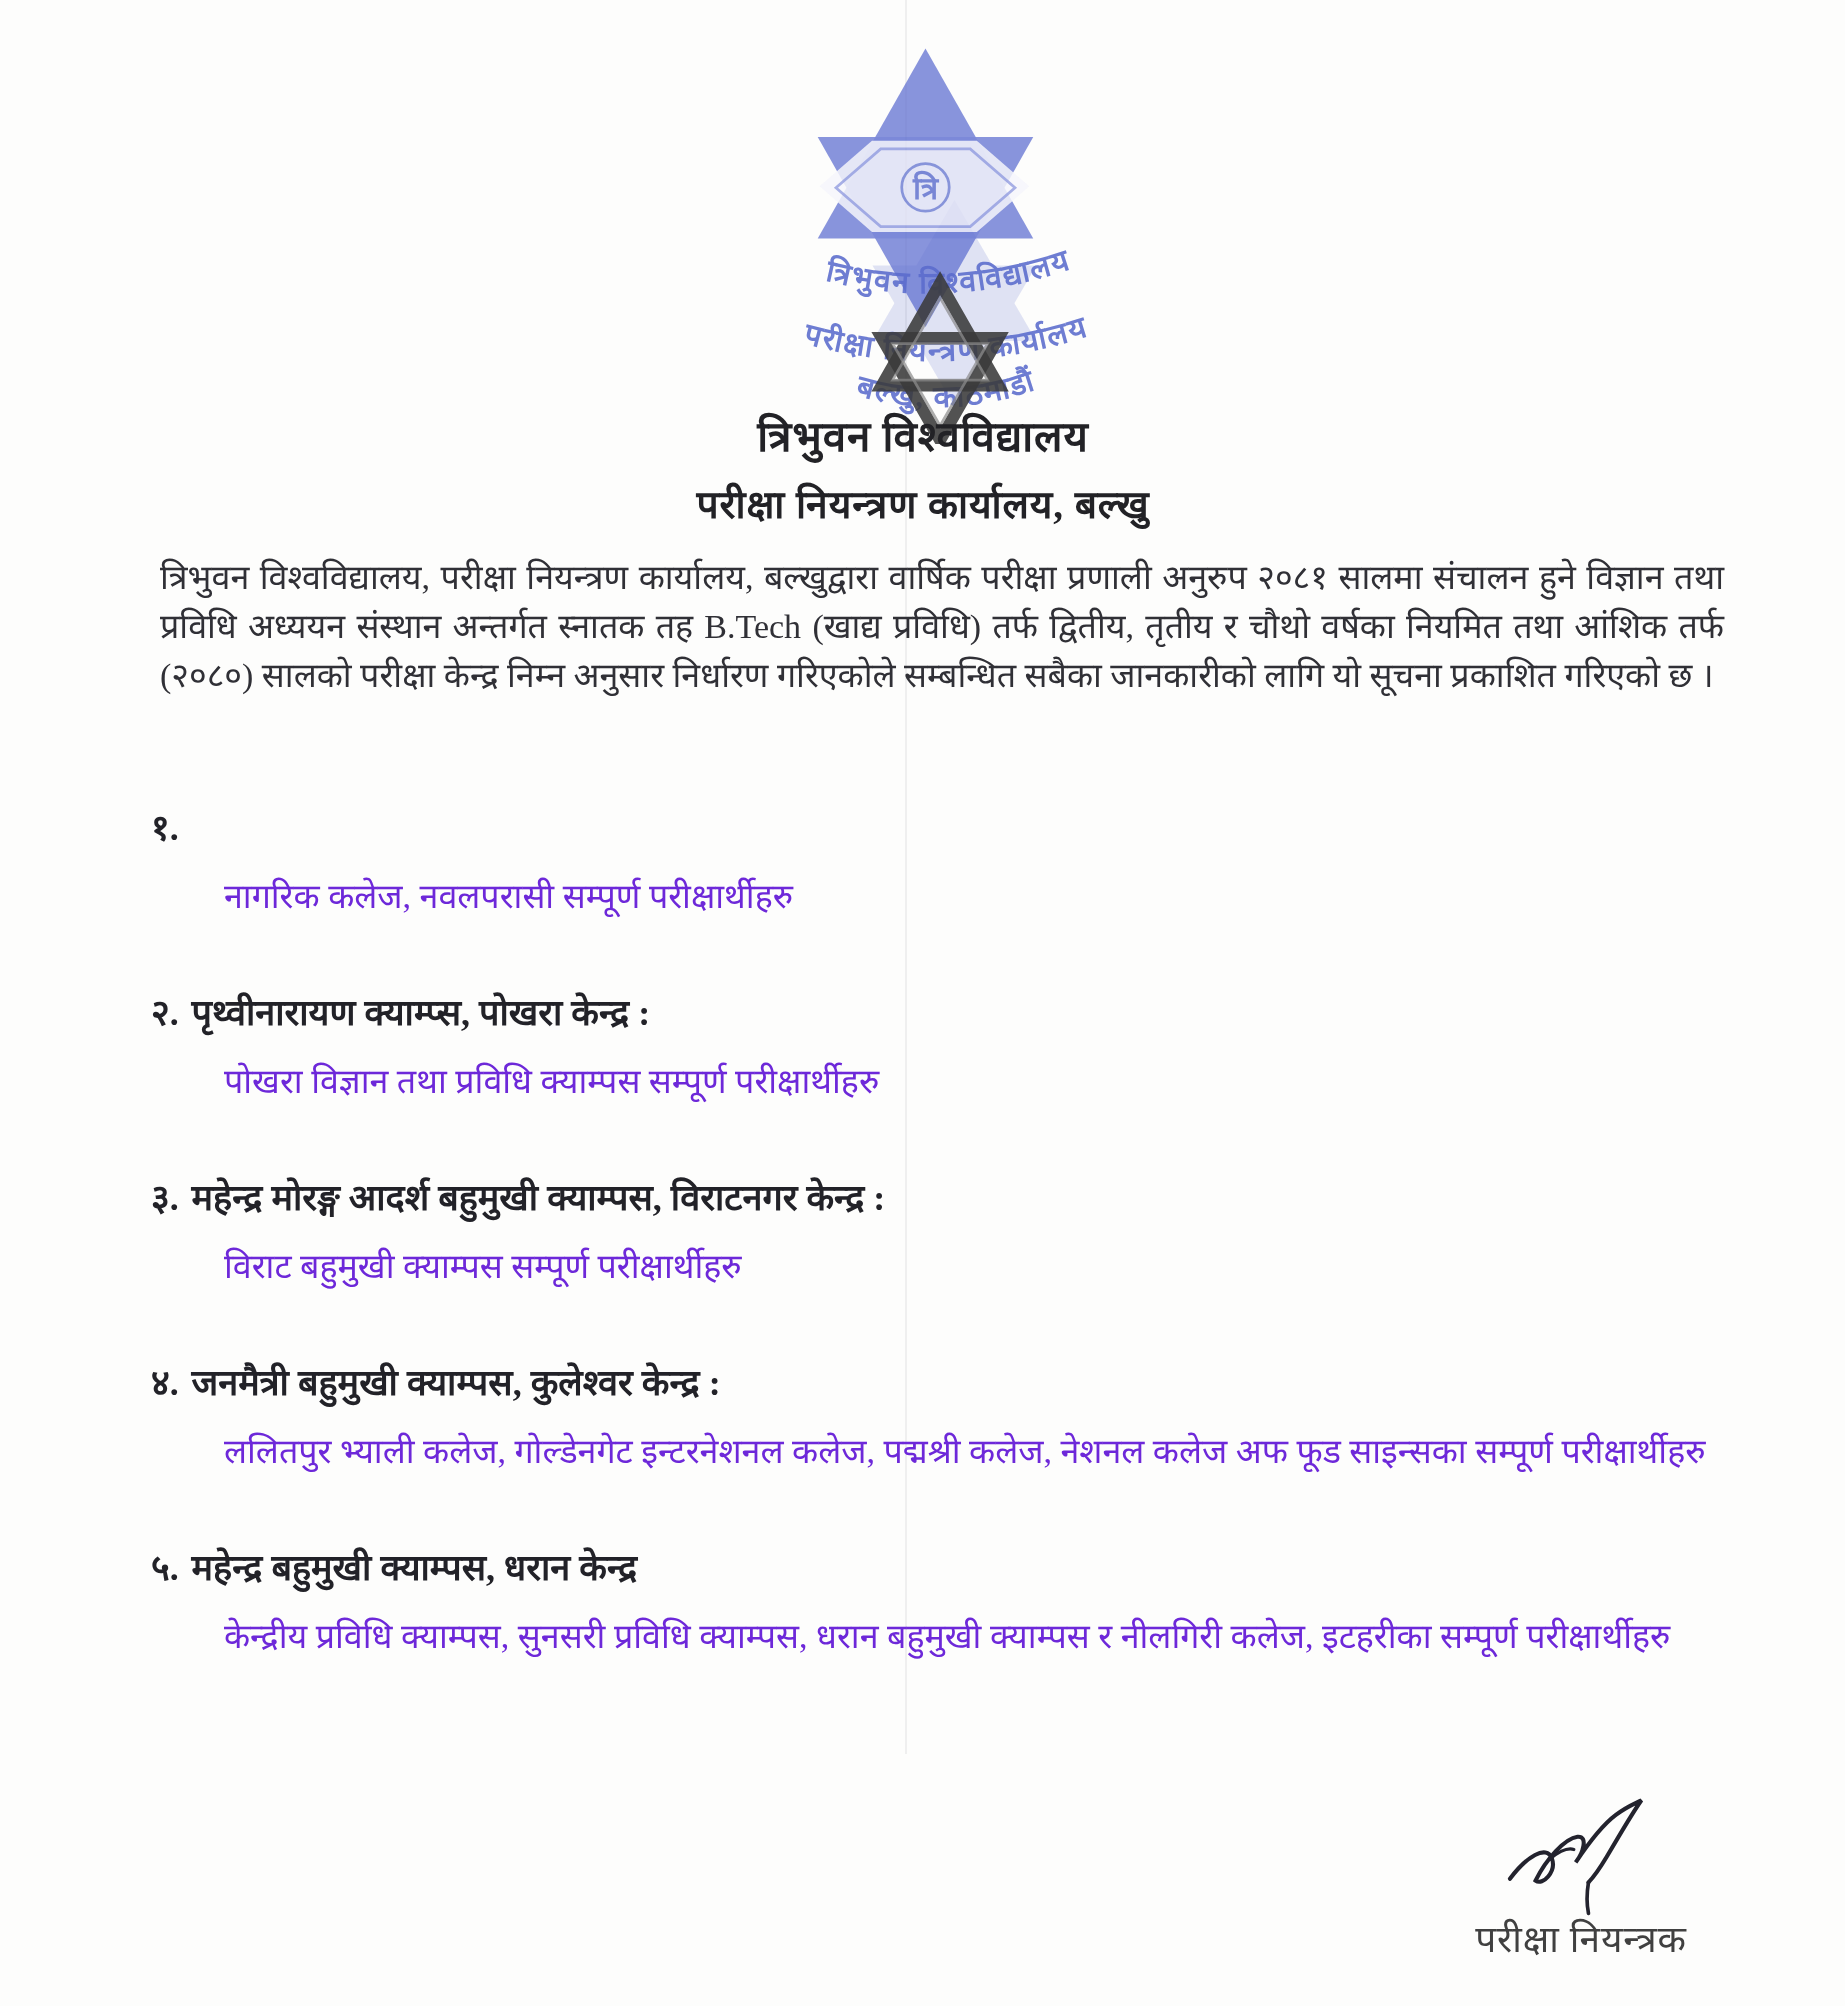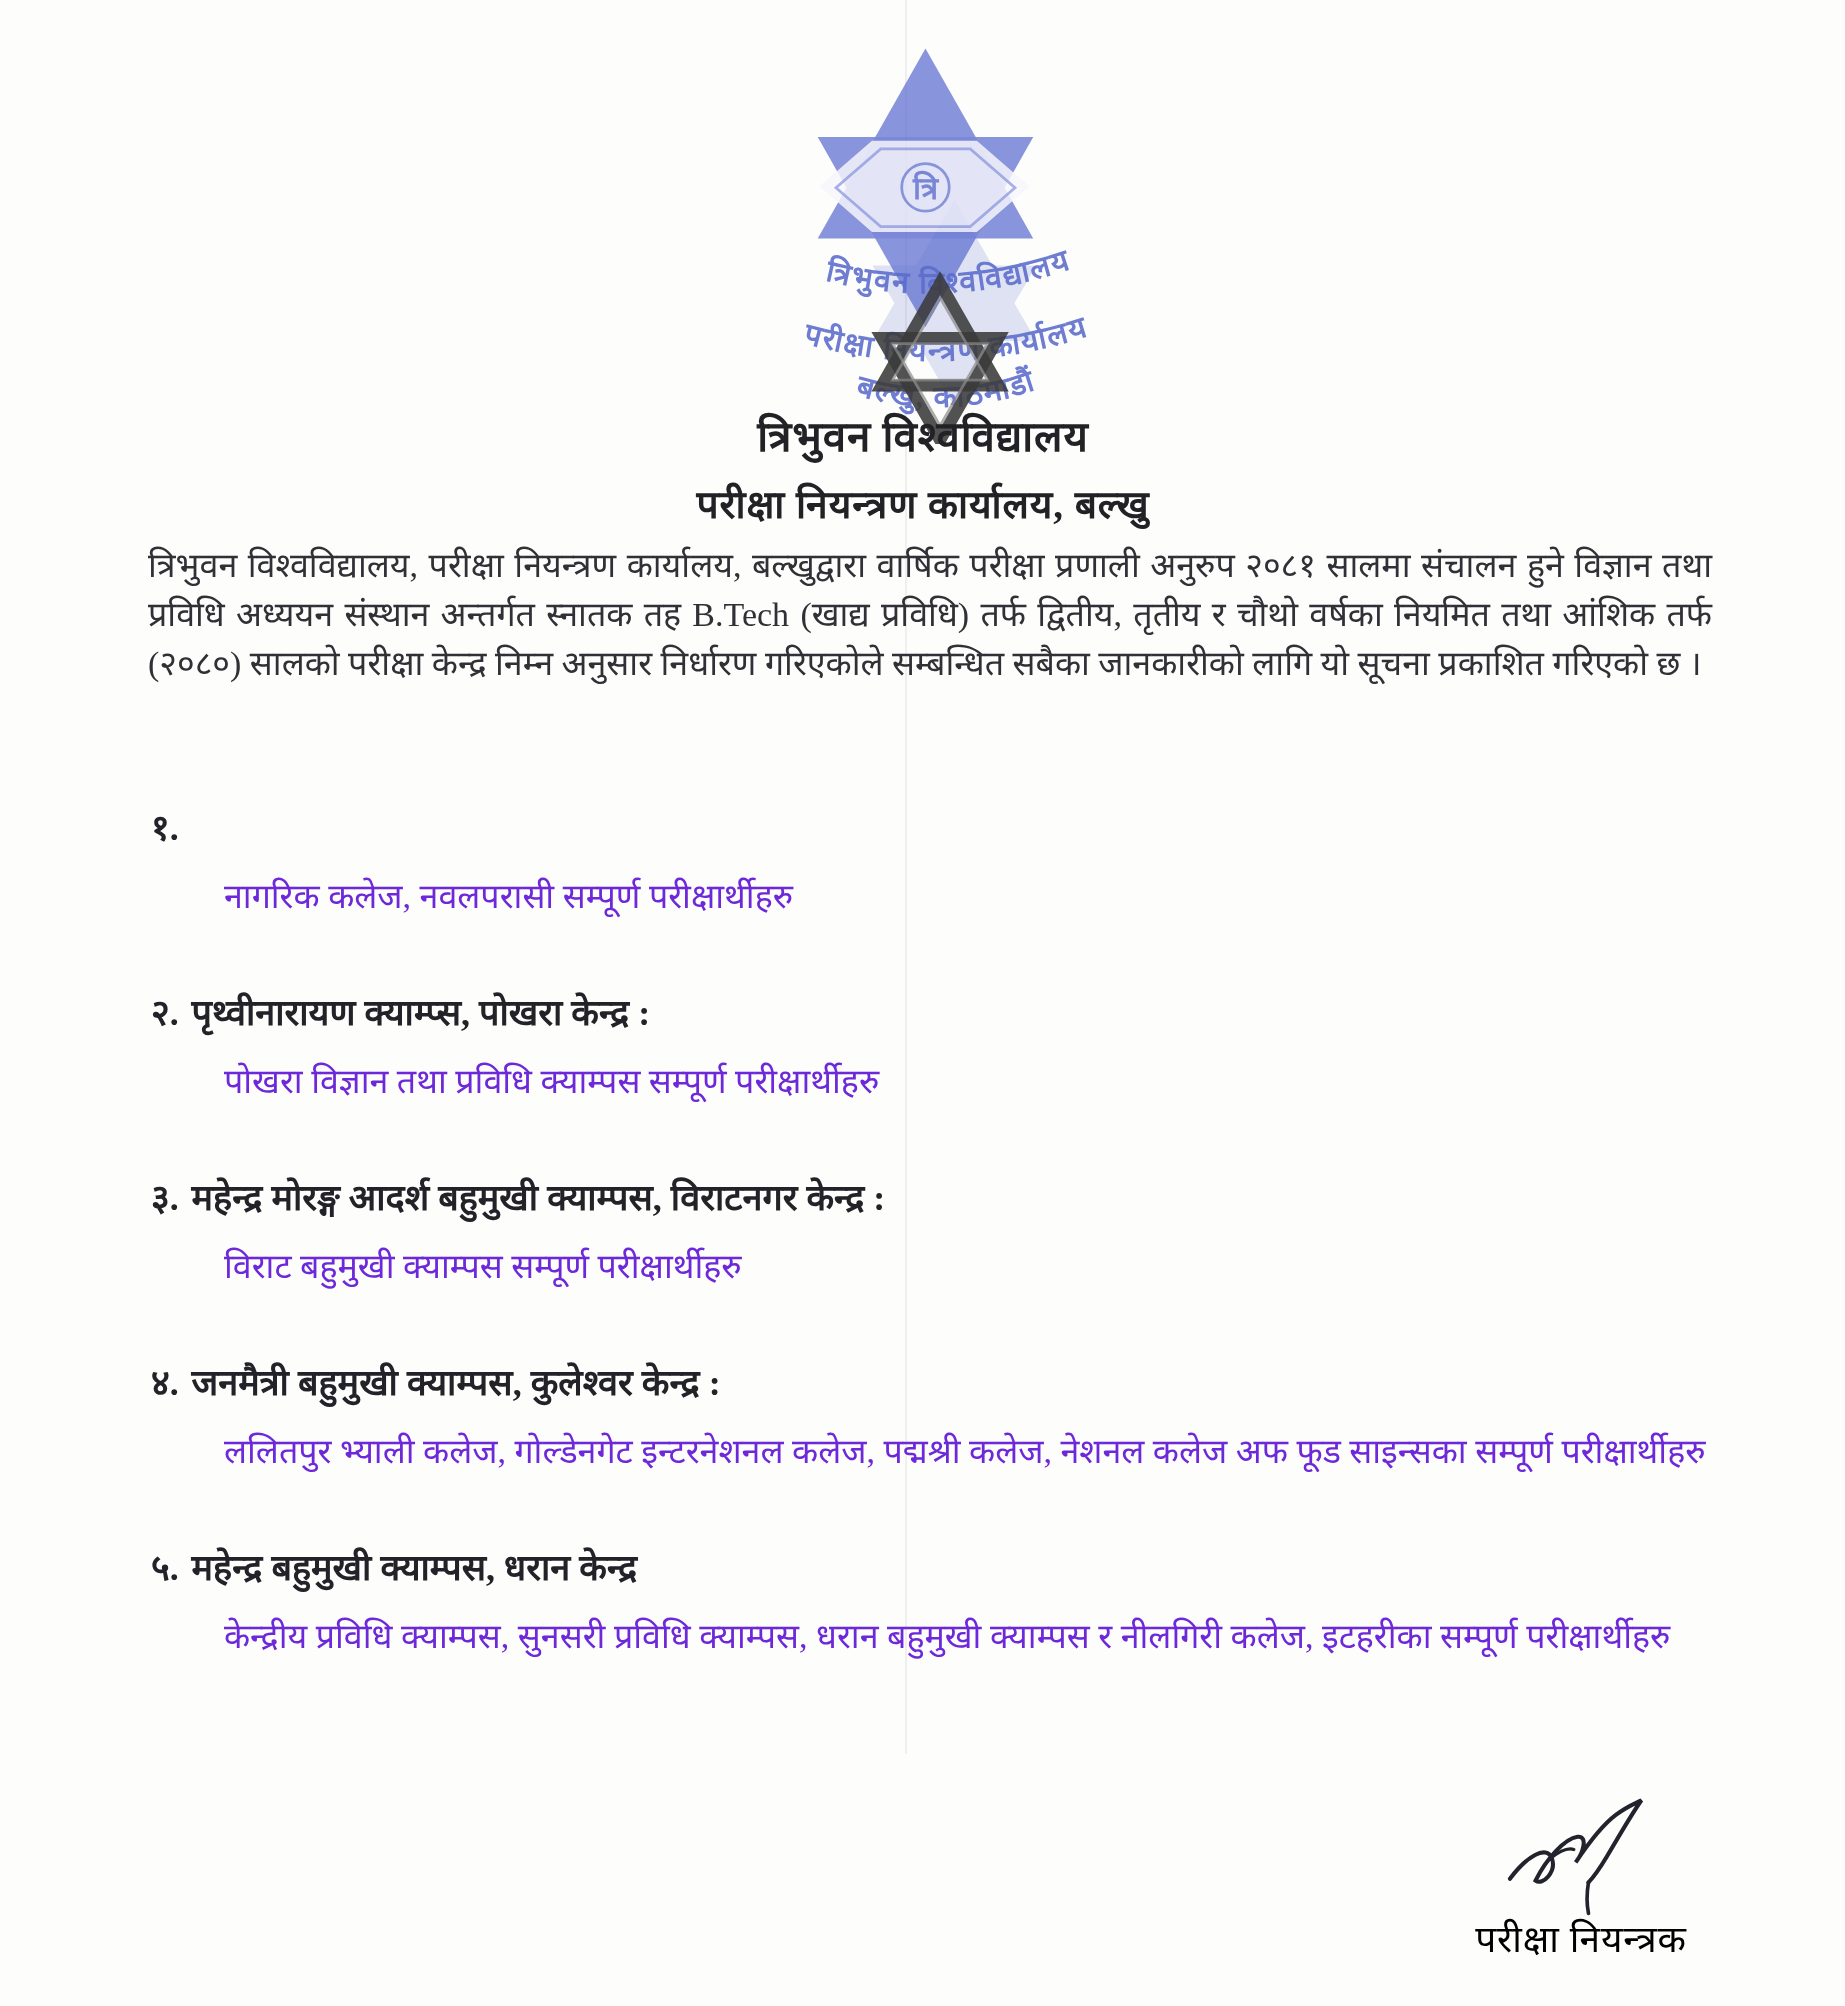--- a/index.html
+++ b/index.html
@@ -56,21 +56,21 @@
     letter-spacing: 0.9px;
   }
   .intro-para {
     position: absolute;
     left: 148px; top: 541px;
     width: 1564px;
     font-size: 34px;
     line-height: 49px;
     text-align: justify;
     color: #303036;
-    margin: 0;
+    margin: 12px;
   }
   .centers-list {
     position: absolute;
     left: 151px; top: 806px;
     width: 1572px;
   }
   .center-item { margin-bottom: 68px; }
   .item-head {
     display: flex;
     gap: 12.8px;
@@ -90,21 +90,21 @@
   }
   .signature-block {
     position: absolute;
     left: 1389px; top: 1791px;
     width: 384px;
     text-align: center;
   }
   .signature-svg { display: block; margin: 0 auto -7.3px 110px; }
   .signature-label {
     font-size: 37px;
-    color: #000000;
+    color: #404040;
     letter-spacing: 0.9px;
   }
 </style>
 </head>
 <body>
 
 <div class="fold-line"></div>
 
 <div class="stamp-wrap">
   <svg width="530" height="411" viewBox="0 0 580 450">

